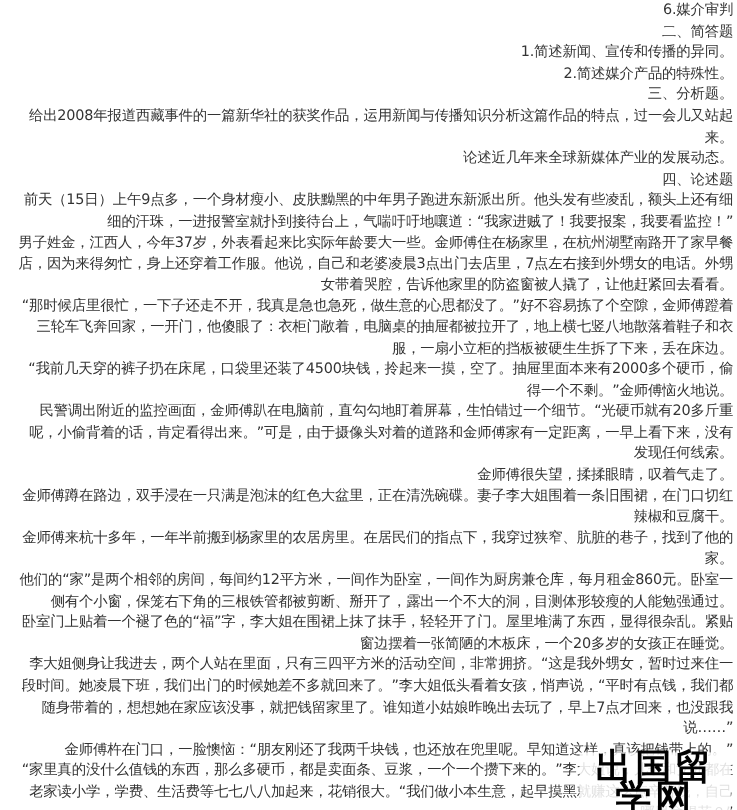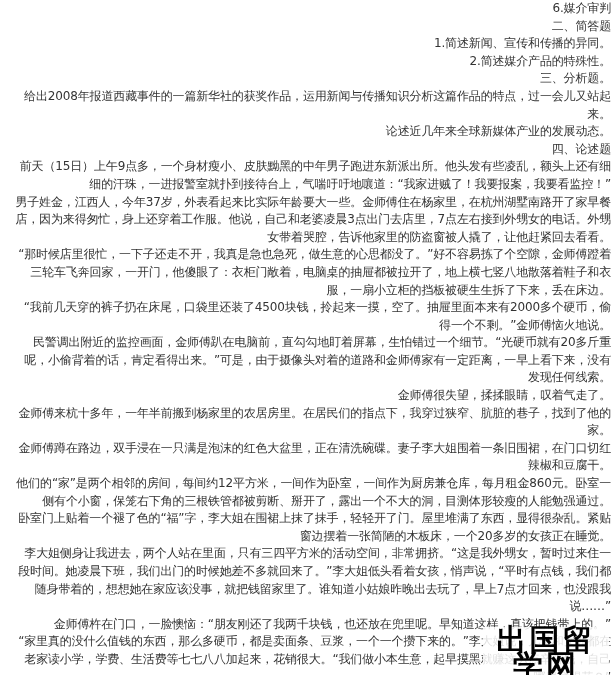--- a/index.html
+++ b/index.html
@@ -68,22 +68,22 @@
   <p>三、分析题。</p>
   <p>给出2008年报道西藏事件的一篇新华社的获奖作品，运用新闻与传播知识分析这篇作品的特点，过一会儿又站起来。</p>
   <p>论述近几年来全球新媒体产业的发展动态。</p>
   <p>四、论述题</p>
   <p>前天（15日）上午9点多，一个身材瘦小、皮肤黝黑的中年男子跑进东新派出所。他头发有些凌乱，额头上还有细细的汗珠，一进报警室就扑到接待台上，气喘吁吁地嚷道：“我家进贼了！我要报案，我要看监控！”</p>
   <p>男子姓金，江西人，今年37岁，外表看起来比实际年龄要大一些。金师傅住在杨家里，在杭州湖墅南路开了家早餐店，因为来得匆忙，身上还穿着工作服。他说，自己和老婆凌晨3点出门去店里，7点左右接到外甥女的电话。外甥女带着哭腔，告诉他家里的防盗窗被人撬了，让他赶紧回去看看。</p>
   <p>“那时候店里很忙，一下子还走不开，我真是急也急死，做生意的心思都没了。”好不容易拣了个空隙，金师傅蹬着三轮车飞奔回家，一开门，他傻眼了：衣柜门敞着，电脑桌的抽屉都被拉开了，地上横七竖八地散落着鞋子和衣服，一扇小立柜的挡板被硬生生拆了下来，丢在床边。</p>
   <p>“我前几天穿的裤子扔在床尾，口袋里还装了4500块钱，拎起来一摸，空了。抽屉里面本来有2000多个硬币，偷得一个不剩。”金师傅恼火地说。</p>
   <p>民警调出附近的监控画面，金师傅趴在电脑前，直勾勾地盯着屏幕，生怕错过一个细节。“光硬币就有20多斤重呢，小偷背着的话，肯定看得出来。”可是，由于摄像头对着的道路和金师傅家有一定距离，一早上看下来，没有发现任何线索。</p>
   <p>金师傅很失望，揉揉眼睛，叹着气走了。</p>
+  <p>金师傅蹲在路边，双手浸在一只满是泡沫的红色大盆里，正在清洗碗碟。妻子李大姐围着一条旧围裙，在门口切红辣椒和豆腐干。</p>
   <p>金师傅来杭十多年，一年半前搬到杨家里的农居房里。在居民们的指点下，我穿过狭窄、肮脏的巷子，找到了他的家。</p>
-  <p>金师傅蹲在路边，双手浸在一只满是泡沫的红色大盆里，正在清洗碗碟。妻子李大姐围着一条旧围裙，在门口切红辣椒和豆腐干。</p>
   <p>他们的“家”是两个相邻的房间，每间约12平方米，一间作为卧室，一间作为厨房兼仓库，每月租金860元。卧室一侧有个小窗，保笼右下角的三根铁管都被剪断、掰开了，露出一个不大的洞，目测体形较瘦的人能勉强通过。</p>
   <p>卧室门上贴着一个褪了色的“福”字，李大姐在围裙上抹了抹手，轻轻开了门。屋里堆满了东西，显得很杂乱。紧贴窗边摆着一张简陋的木板床，一个20多岁的女孩正在睡觉。</p>
   <p>李大姐侧身让我进去，两个人站在里面，只有三四平方米的活动空间，非常拥挤。“这是我外甥女，暂时过来住一段时间。她凌晨下班，我们出门的时候她差不多就回来了。”李大姐低头看着女孩，悄声说，“平时有点钱，我们都随身带着的，想想她在家应该没事，就把钱留家里了。谁知道小姑娘昨晚出去玩了，早上7点才回来，也没跟我说……”</p>
   <p>金师傅杵在门口，一脸懊恼：“朋友刚还了我两千块钱，也还放在兜里呢。早知道这样，真该把钱带上的。”</p>
   <p>“家里真的没什么值钱的东西，那么多硬币，都是卖面条、豆浆，一个一个攒下来的。”李大姐说，儿子和女儿都在老家读小学，学费、生活费等七七八八加起来，花销很大。“我们做小本生意，起早摸黑就赚这么点辛苦钱，自己哪里舍得花？”</p>
 
 </div>
 
 <div class="watermark">
   <div class="wm-title">出国留学网</div>

